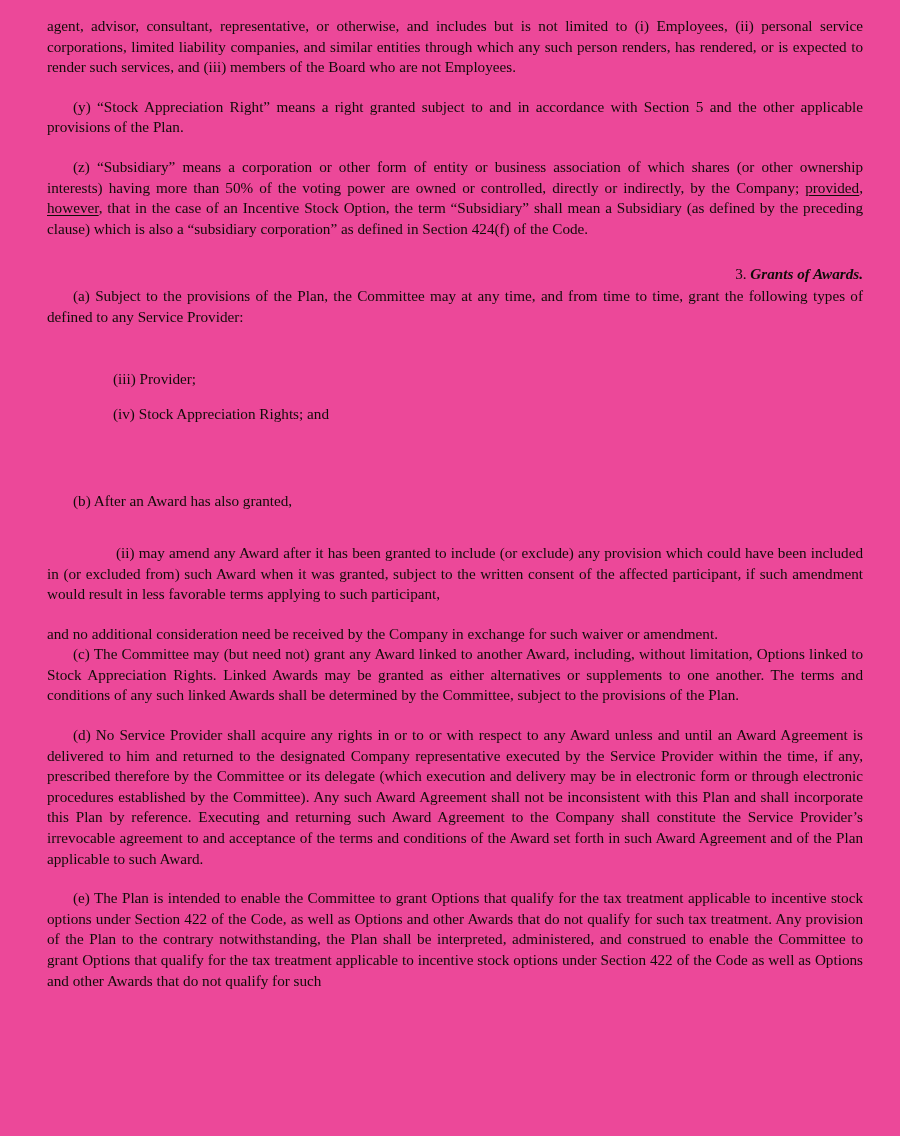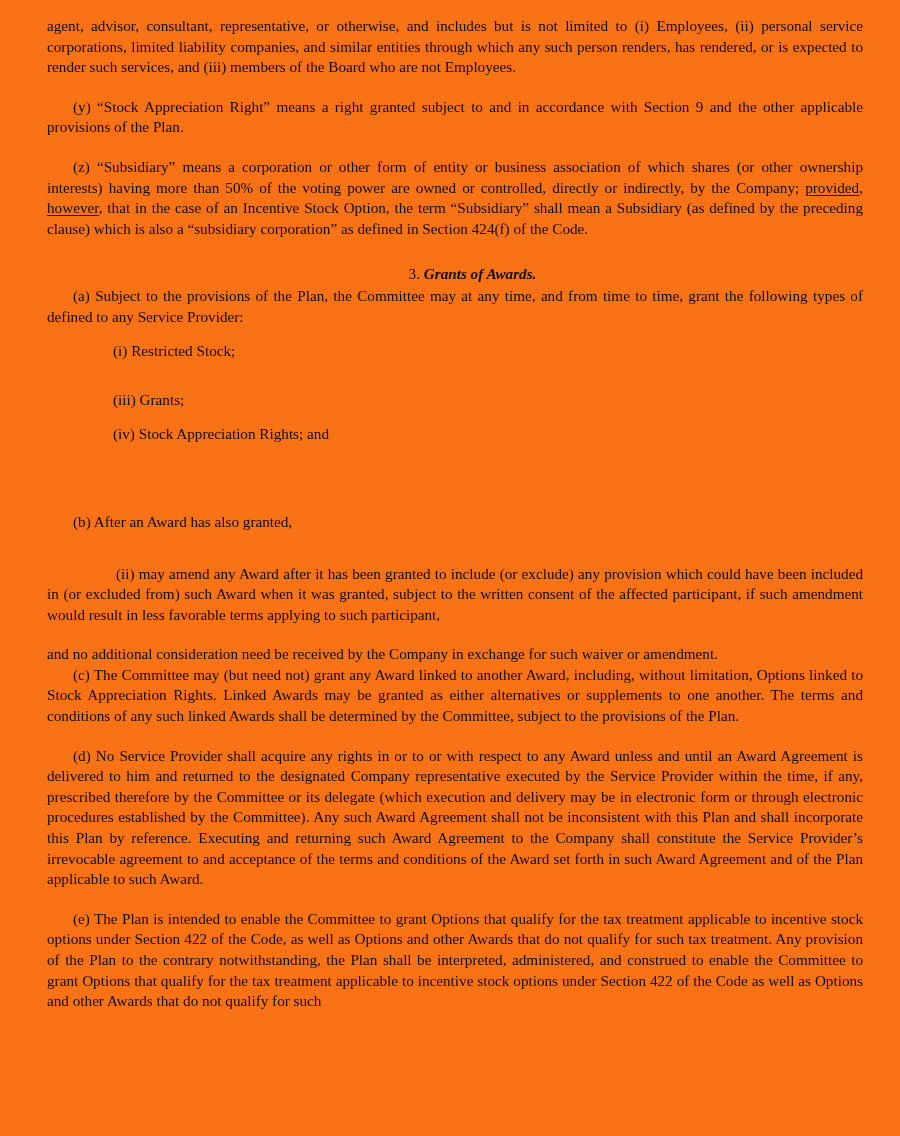--- a/index.html
+++ b/index.html
@@ -9,21 +9,21 @@
     background: #ffffff;
   }
   body {
     font-family: "Liberation Serif", "DejaVu Serif", serif;
     color: #100c08;
   }
   .page {
     position: relative;
     width: 900px;
     height: 1136px;
-    background: #f97316;
+    background: #ec4899;
     box-sizing: border-box;
     padding: 16px 37px 0 47px;
     overflow: hidden;
   }
   .doc-body {
     width: 816px;
     font-size: 15.2px;
     line-height: 20.6px;
     text-align: justify;
     text-justify: inter-word;
@@ -39,21 +39,21 @@
     text-indent: 0;
   }
   .para-indent {          
     text-indent: 26px;
   }
   .para-subindent {       
     text-indent: 69px;
   }
   .heading-num {
     text-indent: 35px;
-    text-align: center;
+    text-align: right;
     margin-bottom: 1px;
   }
   .heading-num .ttl {
     font-weight: bold;
     font-style: italic;
   }
   .roman-item {
     text-indent: 0;
     margin-left: 66px;
     text-align: left;
@@ -71,38 +71,37 @@
 </head>
 <body>
 
 <div class="page">
   <div class="doc-body">
 
     <p class="para-flush">agent, advisor, consultant, representative, or otherwise, and includes but is not limited to (i) Employees, (ii) personal service corporations, limited liability companies, and similar entities through which any such person renders, has rendered, or is expected to render such services, and (iii) members of the Board who are not Employees.</p>
 
     <div class="gap-md"></div>
 
-    <p class="para-indent">(y) “Stock Appreciation Right” means a right granted subject to and in accordance with Section 9 and the other applicable provisions of the Plan.</p>
+    <p class="para-indent">(y) “Stock Appreciation Right” means a right granted subject to and in accordance with Section 5 and the other applicable provisions of the Plan.</p>
 
     <div class="gap-md"></div>
 
     <p class="para-indent"><span>(z) “Subsidiary” means a corporation or other form of entity or business association of which shares (or other ownership interests) having more than 50% of the voting power are owned or controlled, directly or indirectly, by the Company; </span><u class="legal">provided</u><span>, </span><u class="legal">however</u><span>, that in the case of an Incentive Stock Option, the term “Subsidiary” shall mean a Subsidiary (as defined by the preceding clause) which is also a “subsidiary corporation” as defined in Section 424(f) of the Code.</span></p>
 
     <div class="gap-lg"></div>
 
     <p class="heading-num"><span>3.</span>&nbsp;<span class="ttl">Grants of Awards.</span></p>
 
     <p class="para-indent">(a) Subject to the provisions of the Plan, the Committee may at any time, and from time to time, grant the following types of defined to any Service Provider:</p>
 
     <div class="gap-roman"></div>
 
-    <p class="roman-item">(i) Restricted Stock;</p>
     <div class="gap-roman"></div>
     <div class="gap-roman"></div>
-    <p class="roman-item">(iii) Grants;</p>
+    <p class="roman-item">(iii) Provider;</p>
     <div class="gap-roman"></div>
     <p class="roman-item">(iv) Stock Appreciation Rights; and</p>
     <div class="gap-roman"></div>
 
     <div class="gap-md"></div>
 
 
     <div class="gap-xl"></div>
 
     <p class="para-indent">(b) After an Award has also granted,</p>

